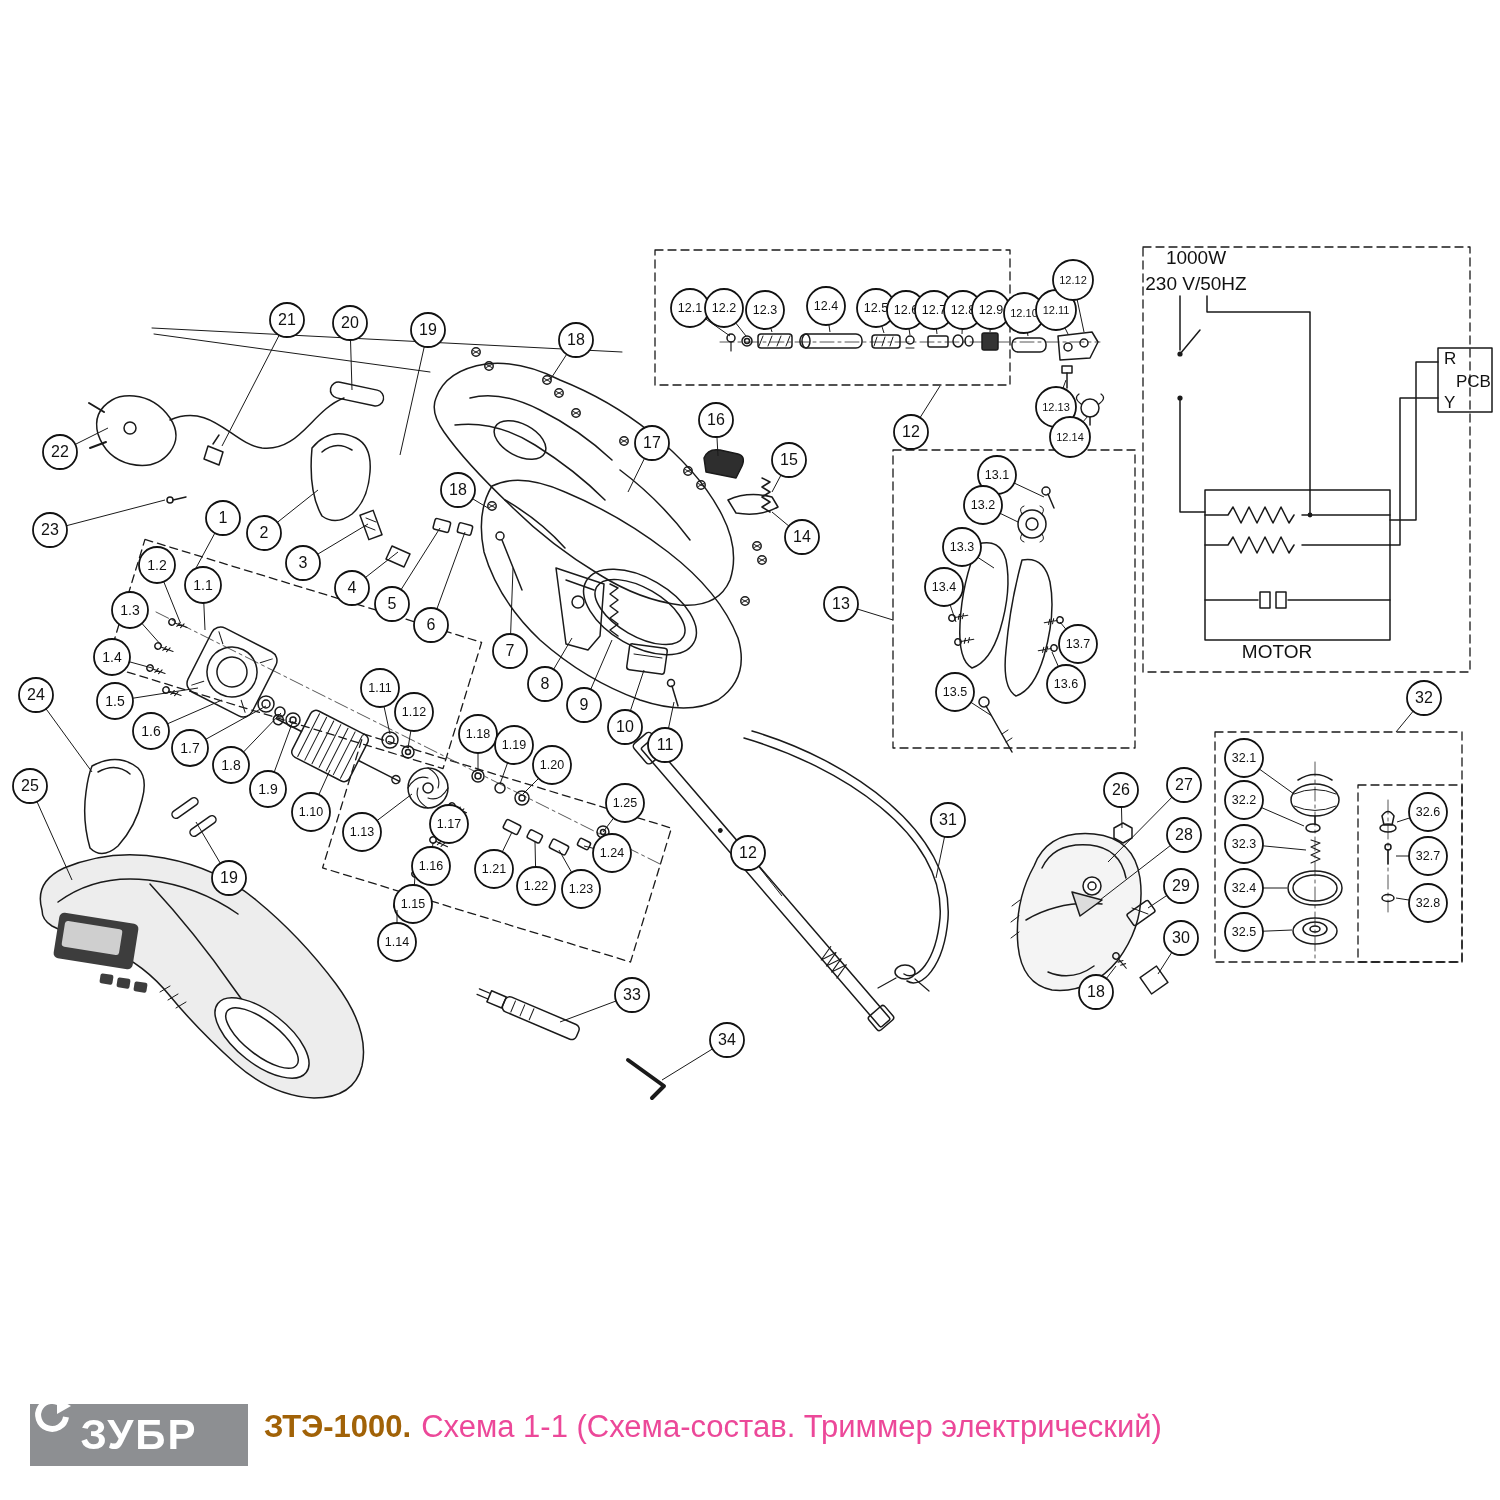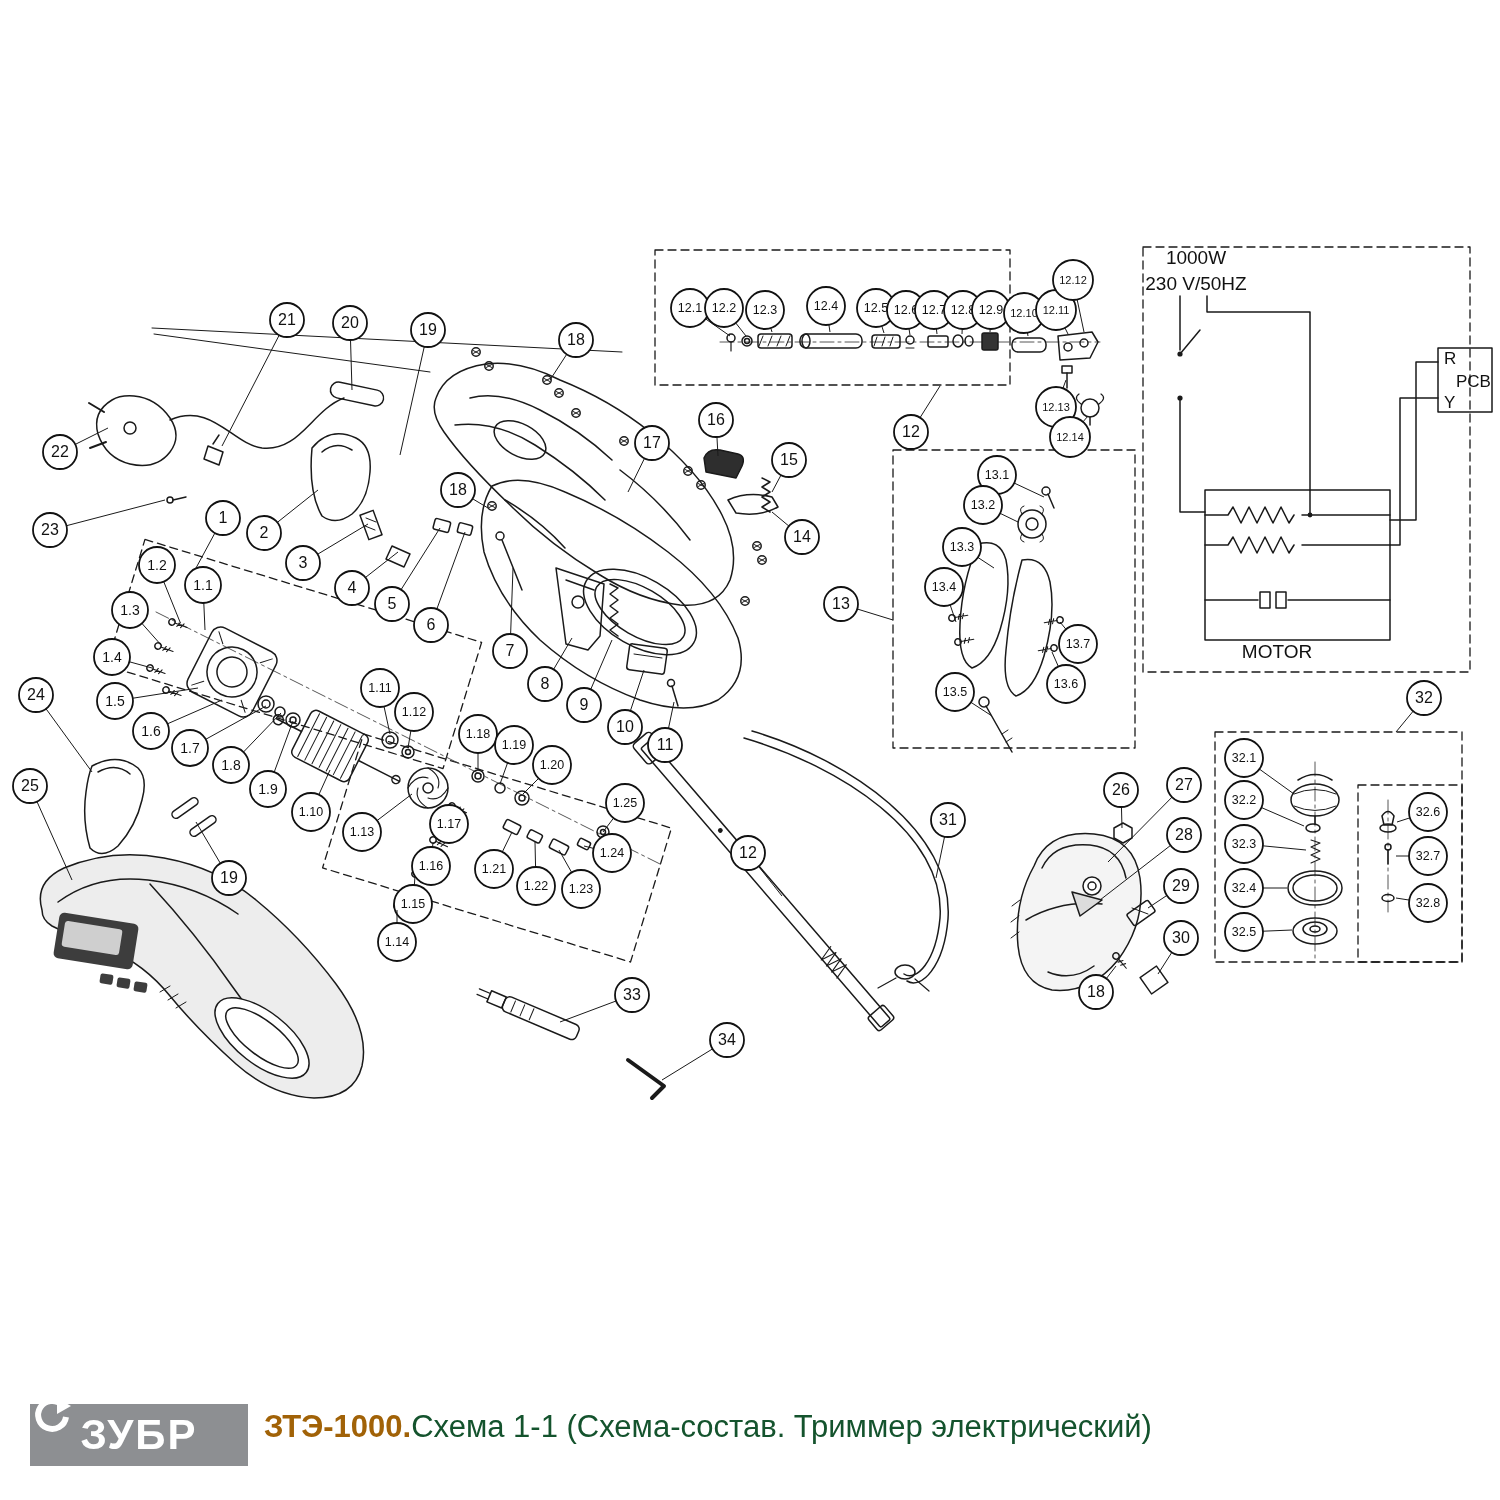--- a/index.html
+++ b/index.html
@@ -20,21 +20,21 @@
   .balloon-text.xs{font-size:11px;}
   .schem-label{font-family:"Liberation Sans",sans-serif;font-size:19px;fill:#111;
                text-anchor:middle;stroke:none;}
   .schem-small{font-family:"Liberation Sans",sans-serif;font-size:17px;fill:#111;stroke:none;}
   .footer{position:absolute;left:30px;top:1396px;height:62px;display:flex;align-items:center;}
   .logo{width:218px;height:62px;background:#8d8f92;display:flex;align-items:center;
         justify-content:center;gap:10px;margin-top:16px;}
   .logo-text{color:#fff;font-weight:bold;font-size:42px;letter-spacing:2px;line-height:1;}
   .caption{margin-left:16px;font-size:31px;white-space:nowrap;}
   .model{font-weight:bold;color:#a16207;}
-  .subtitle{color:#14532d;}
+  .subtitle{color:#ec4899;margin-left:10px;}
 </style>
 </head>
 <body>
 
 <div class="page">
 <svg width="1500" height="1500" viewBox="0 0 1500 1500">
   <defs>
     <g id="g-screw">
           <circle r="4.2"></circle>
           <path d="M-2.6 -1.4 L2.6 1.4 M-2.6 1.4 L2.6 -1.4" stroke-width="1"></path>

